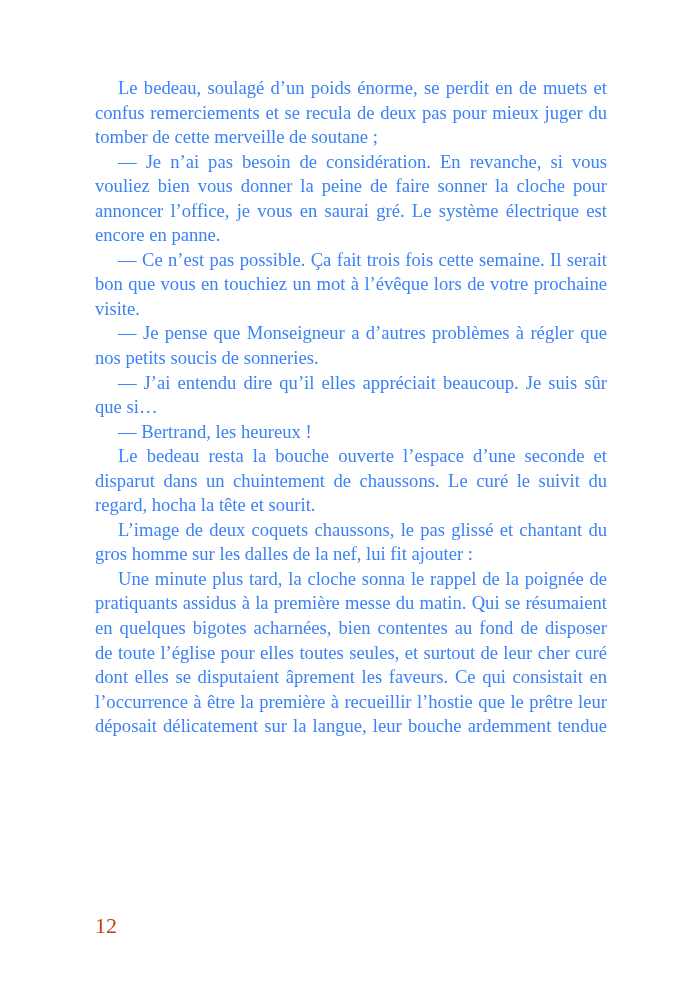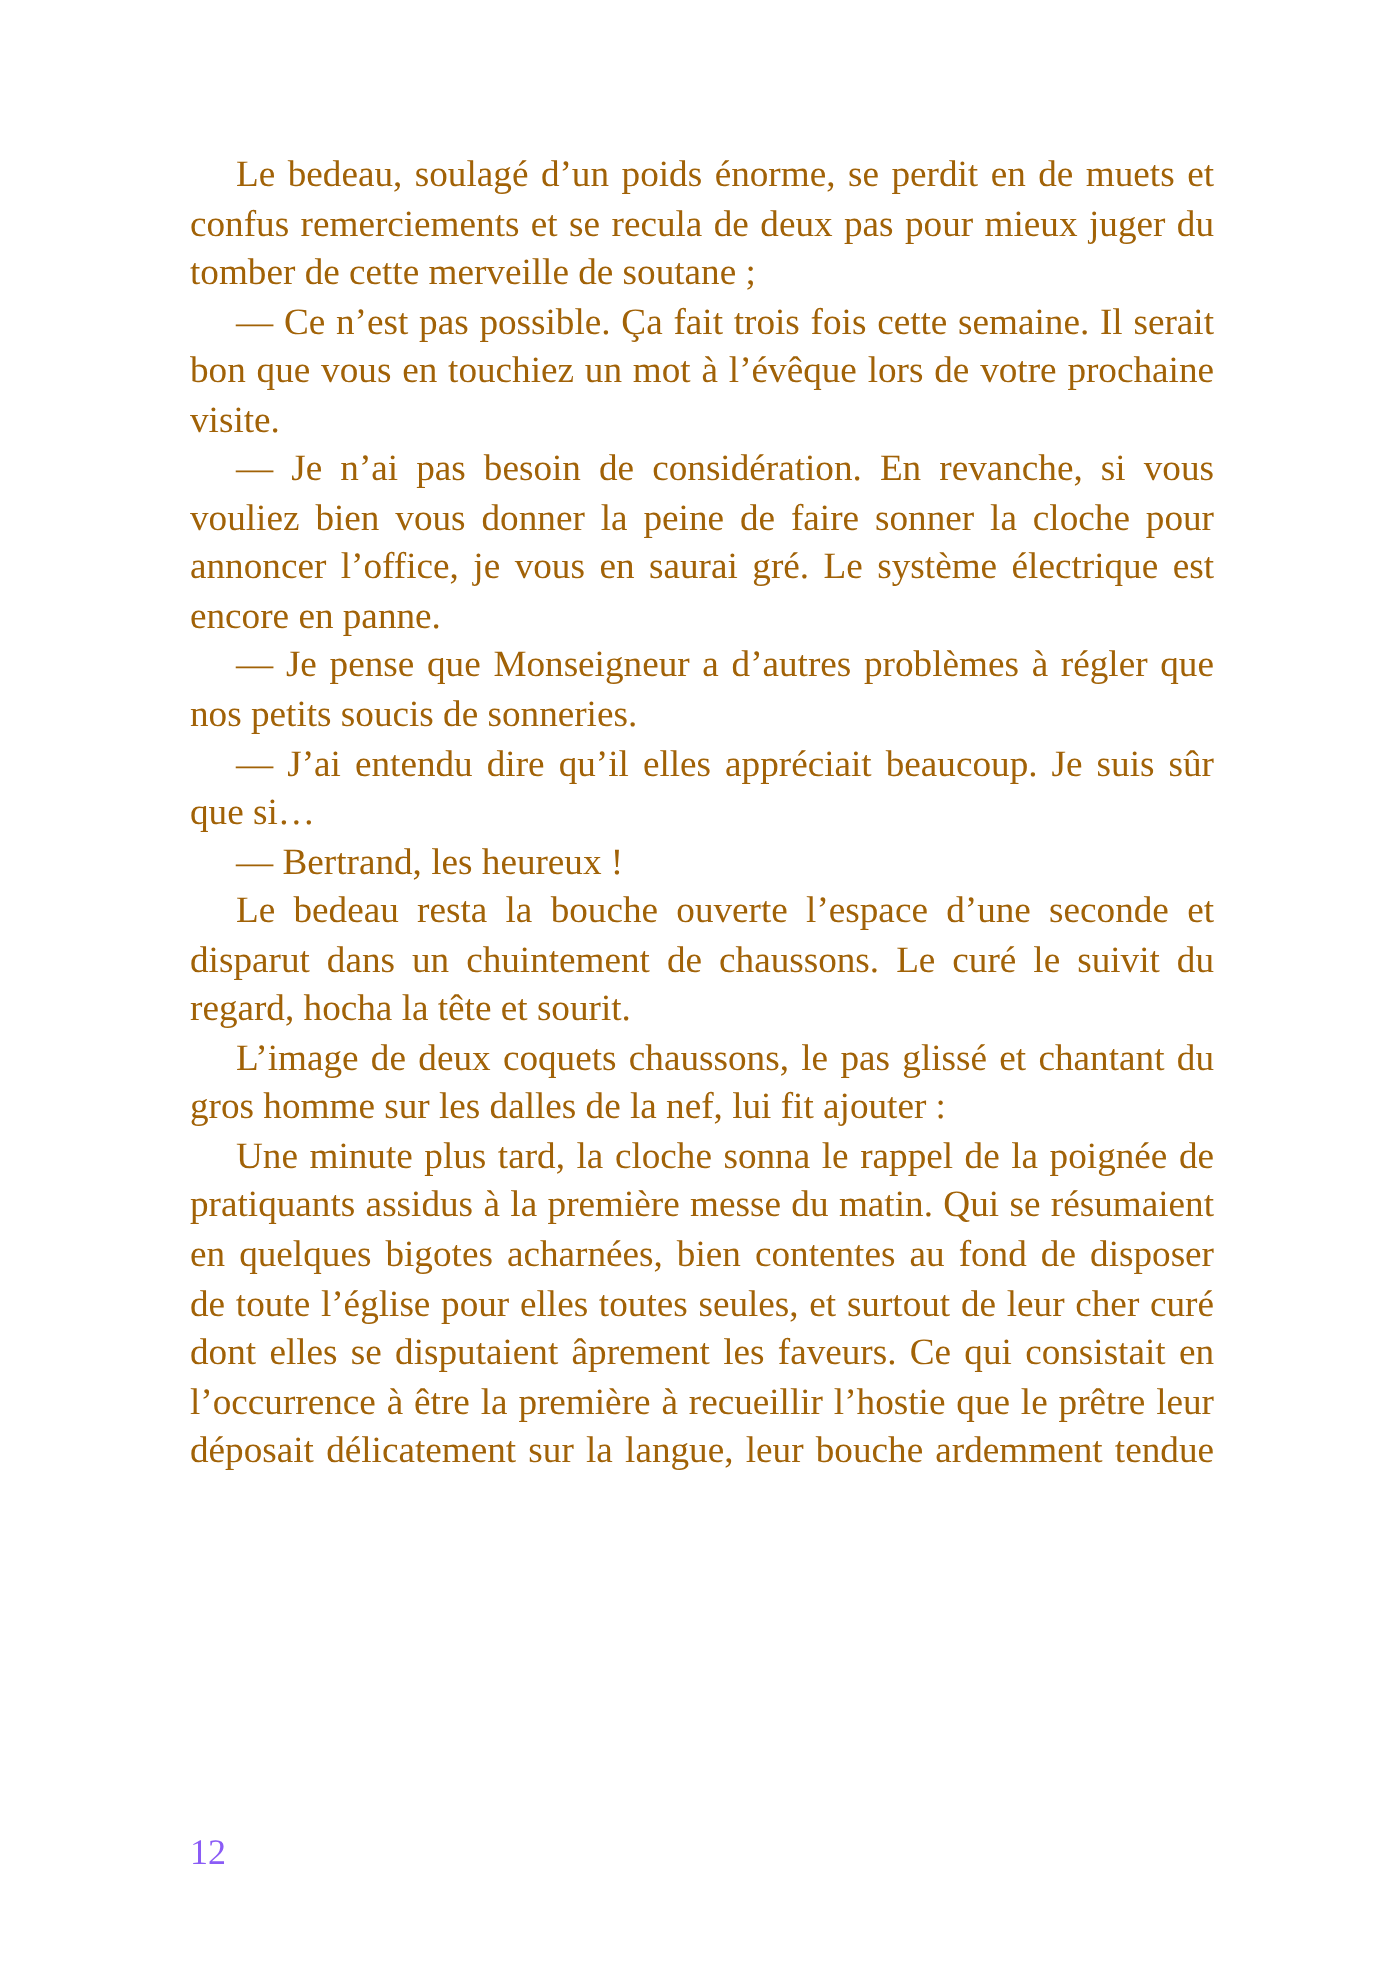--- a/index.html
+++ b/index.html
@@ -14,45 +14,45 @@
       overflow: hidden;
     }
     .page {
       position: absolute;
       left: 95px;
       top: 76px;
       width: 512px;
       font-family: "Liberation Serif", "DejaVu Serif", serif;
       font-size: 18.6px;
       line-height: 24.55px;
-      color: #a16207;
+      color: #3b82f6;
     }
     .para {
       margin: 0;
       text-indent: 23px;
       text-align: justify;
       hyphens: none;
     }
     .page-number {
       position: absolute;
       left: 95px;
       top: 914px;
       font-family: "Liberation Serif", "DejaVu Serif", serif;
-      font-size: 18px;
+      font-size: 22px;
       line-height: 24px;
-      color: #8b5cf6;
+      color: #c2410c;
     }
   </style>
 </head>
 <body>
 
 <div class="page">
   <p class="para">Le bedeau, soulagé d’un poids énorme, se perdit en de muets et confus remerciements et se recula de deux pas pour mieux juger du tomber de cette merveille de soutane ;</p>
+  <p class="para">— Je n’ai pas besoin de considération. En revanche, si vous vouliez bien vous donner la peine de faire sonner la cloche pour annoncer l’office, je vous en saurai gré. Le système électrique est encore en panne.</p>
   <p class="para">— Ce n’est pas possible. Ça fait trois fois cette semaine. Il serait bon que vous en touchiez un mot à l’évêque lors de votre prochaine visite.</p>
-  <p class="para">— Je n’ai pas besoin de considération. En revanche, si vous vouliez bien vous donner la peine de faire sonner la cloche pour annoncer l’office, je vous en saurai gré. Le système électrique est encore en panne.</p>
   <p class="para">— Je pense que Monseigneur a d’autres problèmes à régler que nos petits soucis de sonneries.</p>
   <p class="para">— J’ai entendu dire qu’il elles appréciait beaucoup. Je suis sûr que si…</p>
   <p class="para">— Bertrand, les heureux !</p>
   <p class="para">Le bedeau resta la bouche ouverte l’espace d’une seconde et disparut dans un chuintement de chaussons. Le curé le suivit du regard, hocha la tête et sourit.</p>
   <p class="para">L’image de deux coquets chaussons, le pas glissé et chantant du gros homme sur les dalles de la nef, lui fit ajouter :</p>
   <p class="para" style="text-align-last: justify;">Une minute plus tard, la cloche sonna le rappel de la poignée de pratiquants assidus à la première messe du matin. Qui se résumaient en quelques bigotes acharnées, bien contentes au fond de disposer de toute l’église pour elles toutes seules, et surtout de leur cher curé dont elles se disputaient âprement les faveurs. Ce qui consistait en l’occurrence à être la première à recueillir l’hostie que le prêtre leur déposait délicatement sur la langue, leur bouche ardemment tendue</p>
 </div>
 
 <div class="page-number">12</div>
 

